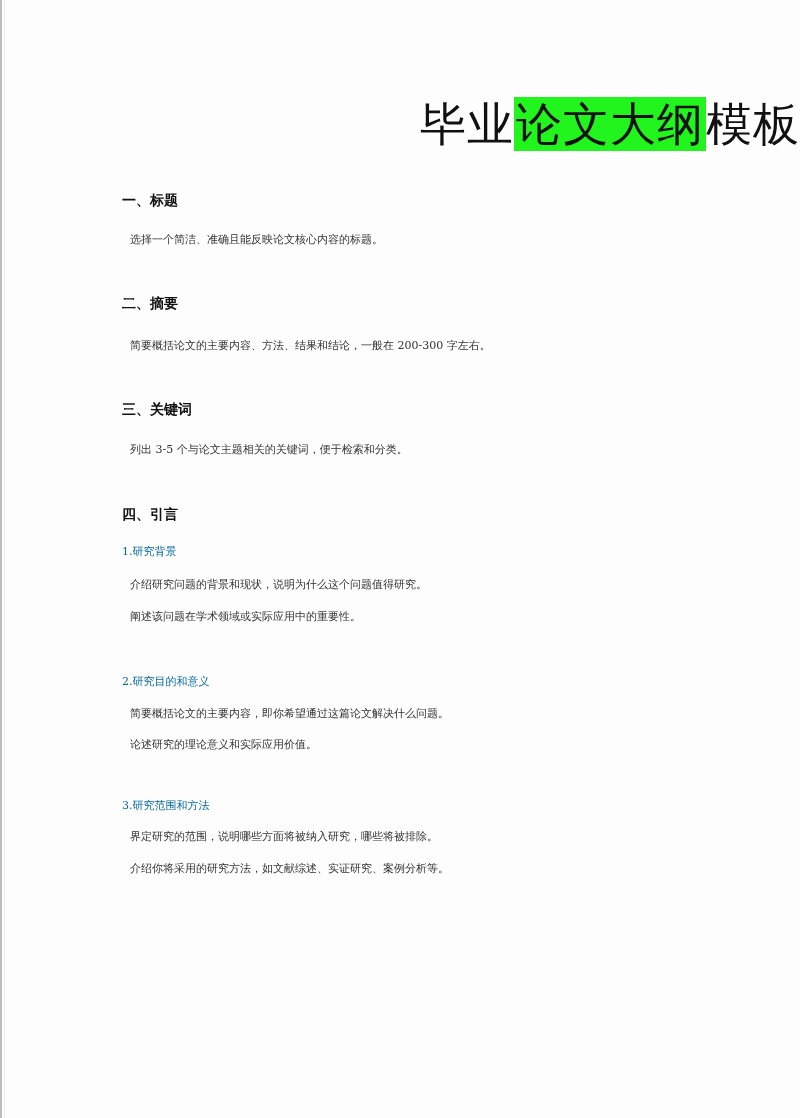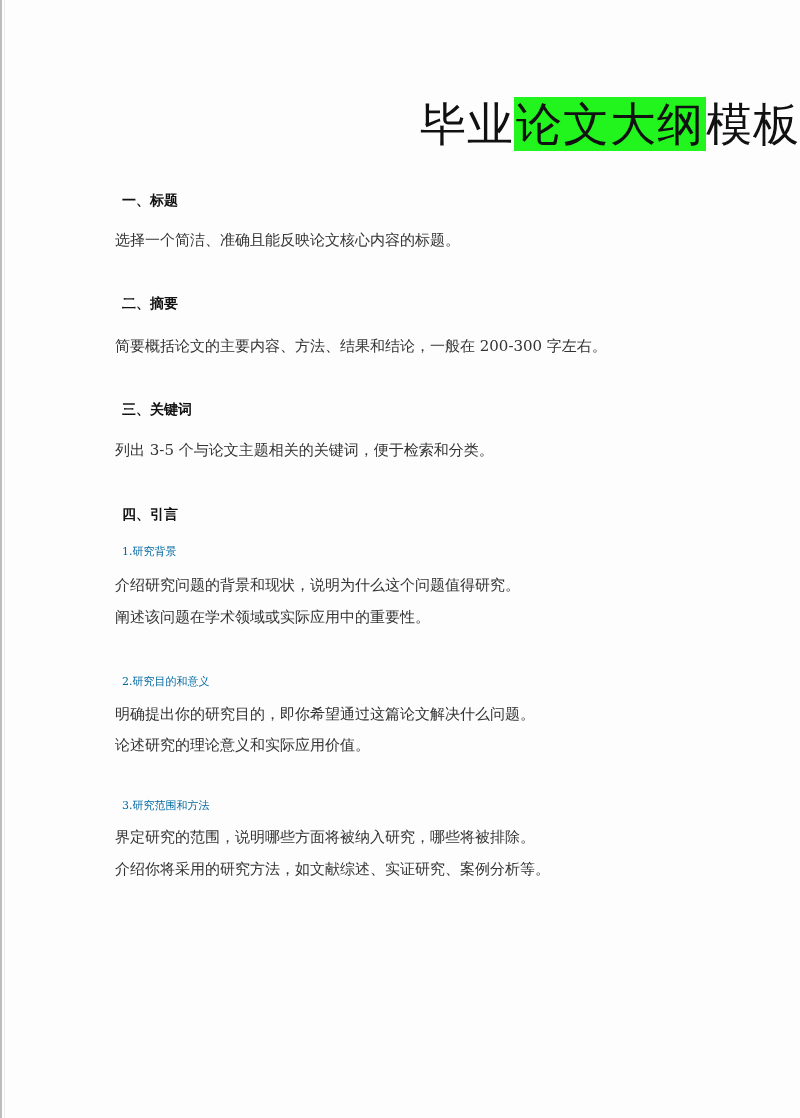--- a/index.html
+++ b/index.html
@@ -17,21 +17,21 @@
     position: absolute; top: 92px; left: 0; width: 800px; text-align: right;
     font-size: 46px; line-height: 64px; color: #111; letter-spacing: 1px;
     font-family: "DejaVu Serif", serif;
   }
   .title .hl { background: #22f51e; padding: 0 2px; }
   .h {
     position: absolute; left: 122px; font-size: 14px; font-weight: bold; color: #111;
     font-family: "DejaVu Sans", sans-serif; line-height: 24px;
   }
   .p {
-    position: absolute; left: 115px; font-size: 15px; color: #333; line-height: 22px;
+    position: absolute; left: 130px; font-size: 11px; color: #333; line-height: 22px;
     font-family: "DejaVu Serif", serif;
   }
   .sub {
     position: absolute; left: 122px; font-size: 11px; color: #0369a1; line-height: 18px;
     font-family: "DejaVu Serif", serif;
   }
 </style>
 </head>
 <body>
 
@@ -51,18 +51,18 @@
 <div class="h" style="top:397px;">三、关键词</div>
 <div class="p" style="top:439px;text-align:right;">列出 3-5 个与论文主题相关的关键词，便于检索和分类。</div>
 
 <div class="h" style="top:502px;text-align:right;">四、引言</div>
 
 <div class="sub" style="top:543px;">1.研究背景</div>
 <div class="p" style="top:574px;">介绍研究问题的背景和现状，说明为什么这个问题值得研究。</div>
 <div class="p" style="top:606px;">阐述该问题在学术领域或实际应用中的重要性。</div>
 
 <div class="sub" style="top:673px;">2.研究目的和意义</div>
-<div class="p" style="top:703px;">明确提出你的研究目的，即你希望通过这篇论文解决什么问题。</div>
+<div class="p" style="top:703px;">简要概括论文的主要内容，即你希望通过这篇论文解决什么问题。</div>
 <div class="p" style="top:734px;">论述研究的理论意义和实际应用价值。</div>
 
 <div class="sub" style="top:797px;">3.研究范围和方法</div>
 <div class="p" style="top:826px;">界定研究的范围，说明哪些方面将被纳入研究，哪些将被排除。</div>
 <div class="p" style="top:858px;">介绍你将采用的研究方法，如文献综述、实证研究、案例分析等。</div>
 
 </body></html>

